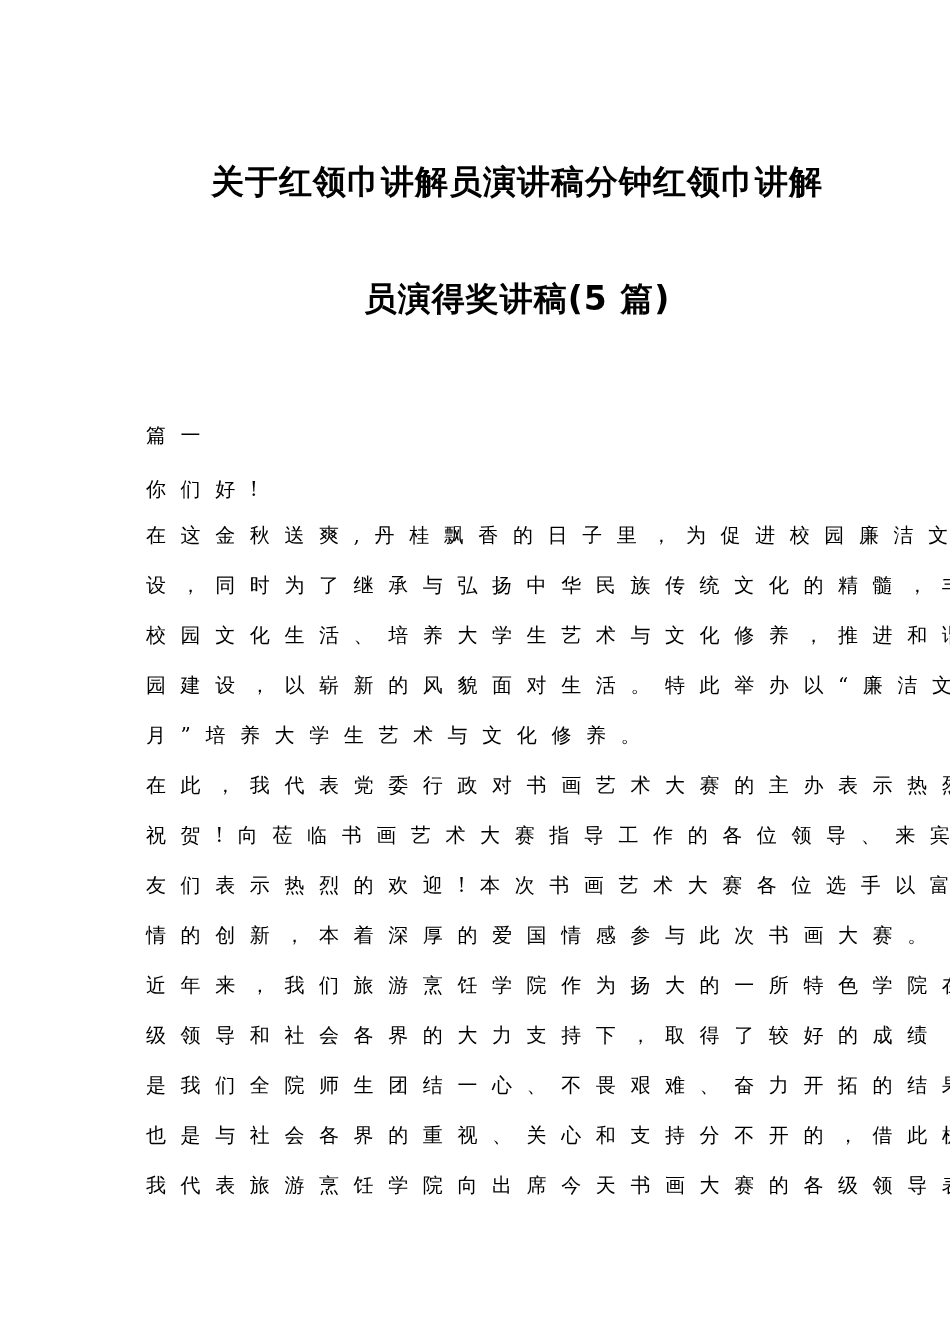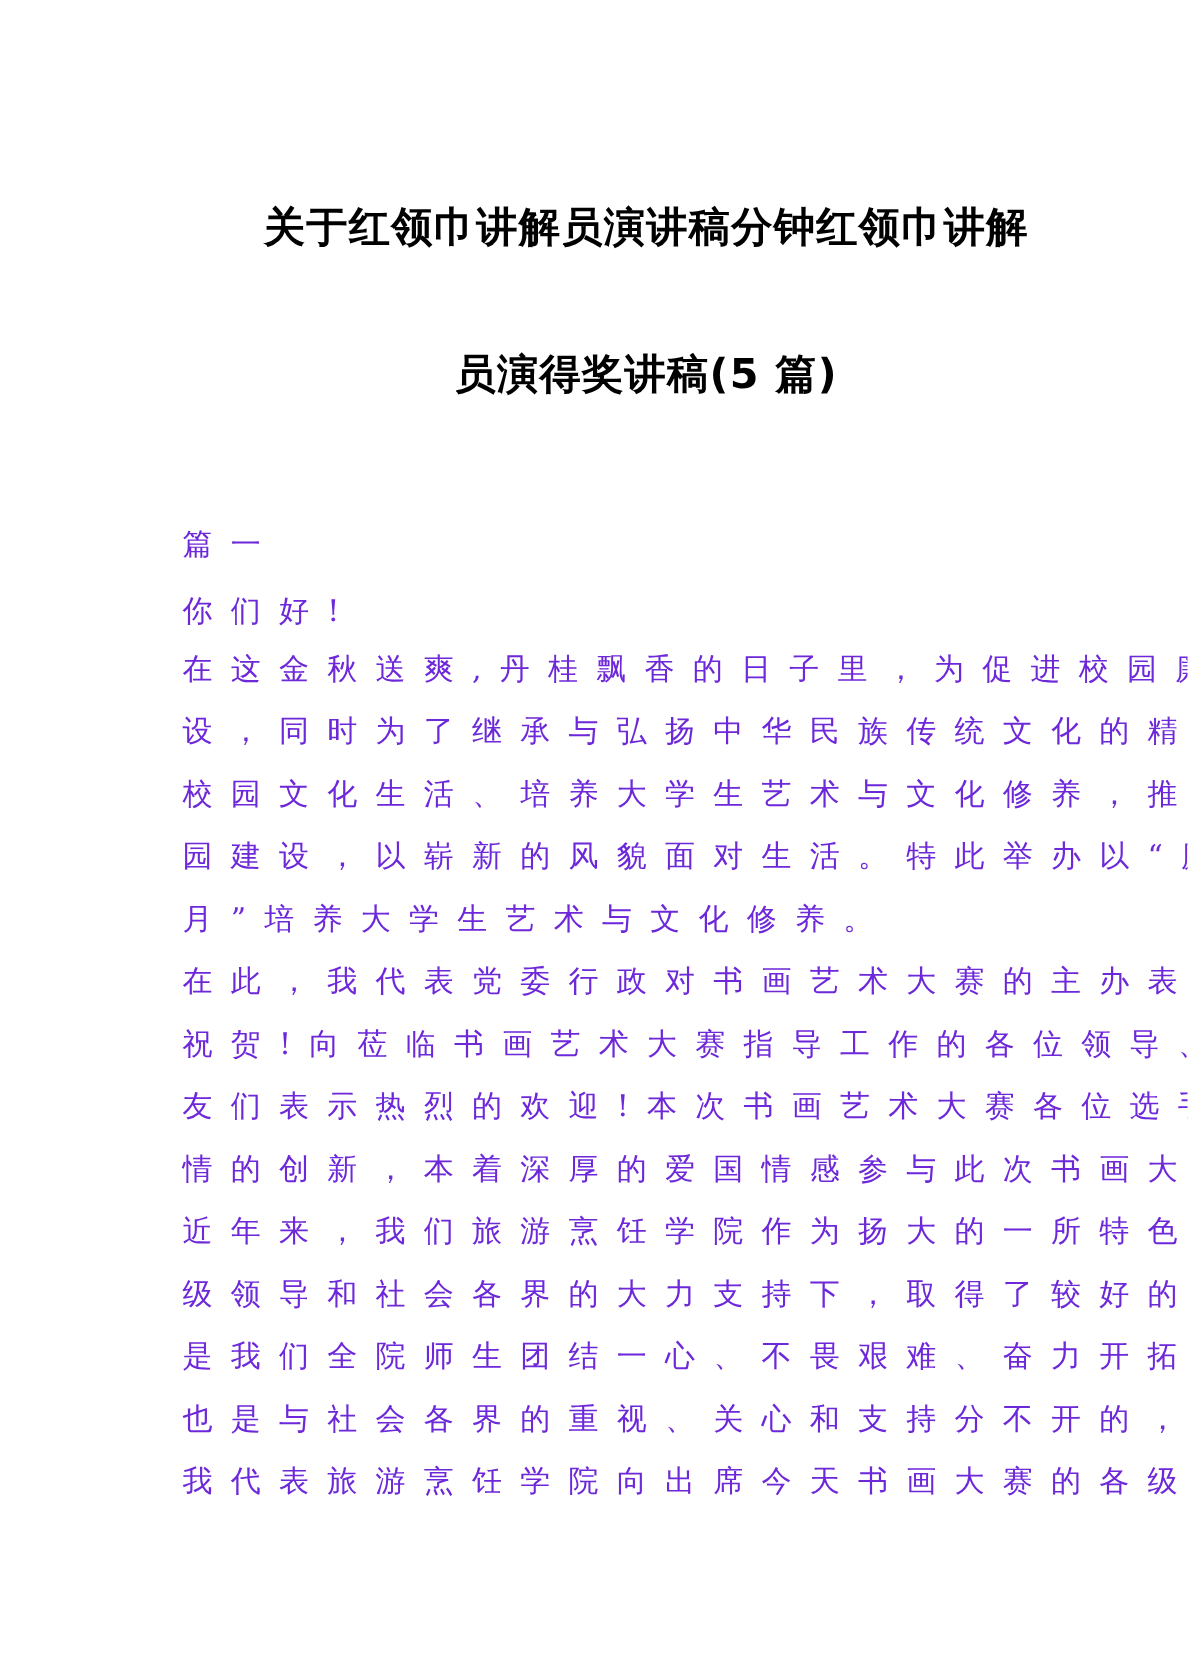--- a/index.html
+++ b/index.html
@@ -8,22 +8,22 @@
     .title-line {
       position: absolute; left: 0; width: 950px; text-align: center;
       font-family: "DejaVu Sans", "Liberation Sans", sans-serif;
       font-size: 33px; font-weight: bold; letter-spacing: 1px; white-space: nowrap; margin-left: 42px;
     }
     .title-1 { top: 160px; }
     .title-2 { top: 277px; }
     .body-line {
       position: absolute; left: 146px; width: 670px;
       font-family: "DejaVu Serif", "Liberation Serif", serif;
-      font-size: 24px; line-height: 30px; letter-spacing: 14.6px; white-space: nowrap;
-      color: #6d28d9;
+      font-size: 20px; line-height: 30px; letter-spacing: 14.6px; white-space: nowrap;
+      color: #000000;
     }
   </style>
 </head>
 <body>
 
 <div class="page">
   <div class="title-line title-1">关于红领巾讲解员演讲稿分钟红领巾讲解</div>
   <div class="title-line title-2">员演得奖讲稿(5 篇)</div>
 
   <div class="body-line" style="top:420px;">篇一</div>

